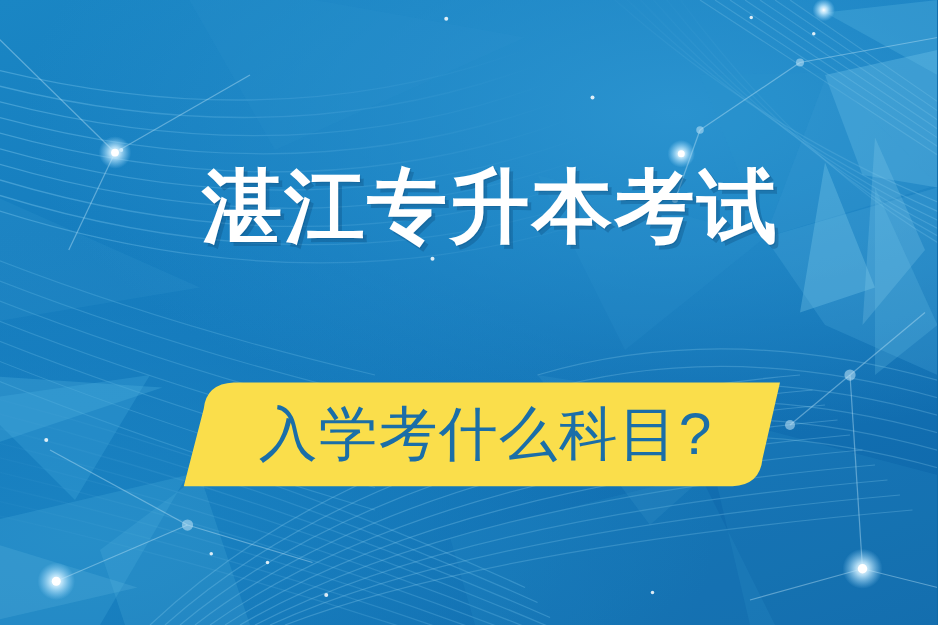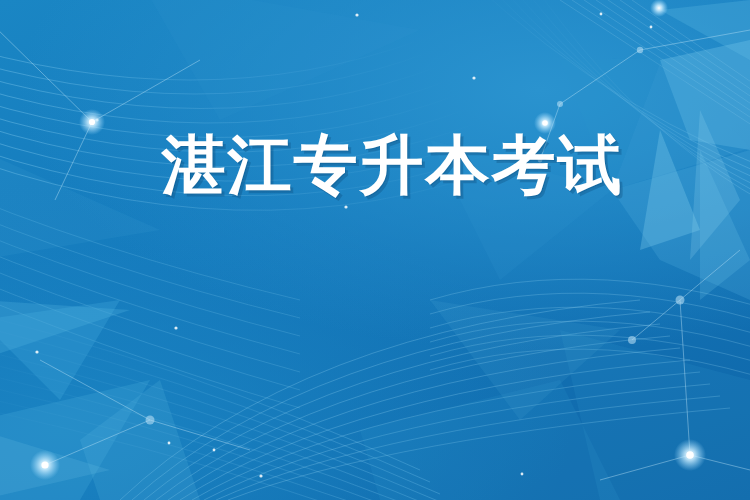--- a/index.html
+++ b/index.html
@@ -289,14 +289,20 @@
       <circle cx="690" cy="455" r="3.8" fill="#ffffff"></circle>
 
       <circle cx="659" cy="8" r="9" fill="url(#glow)"></circle>
     </g>
   </svg>
 
   <div class="headline">
     <span class="line">湛江专升本考试</span>
   </div>
 
+  <div class="ribbon-wrap">
+    <svg class="ribbon-shape" viewBox="0 0 485 85" preserveAspectRatio="none">
+      <path d="M20,22 Q22,2 44,1 L481,1 L467,62 Q465,83 443,84 L4,84 Z" fill="#FADE4B"></path>
+    </svg>
+    <div class="ribbon-text">入学考什么科目?</div>
+  </div>
 
 </div>
 
 </body></html>

